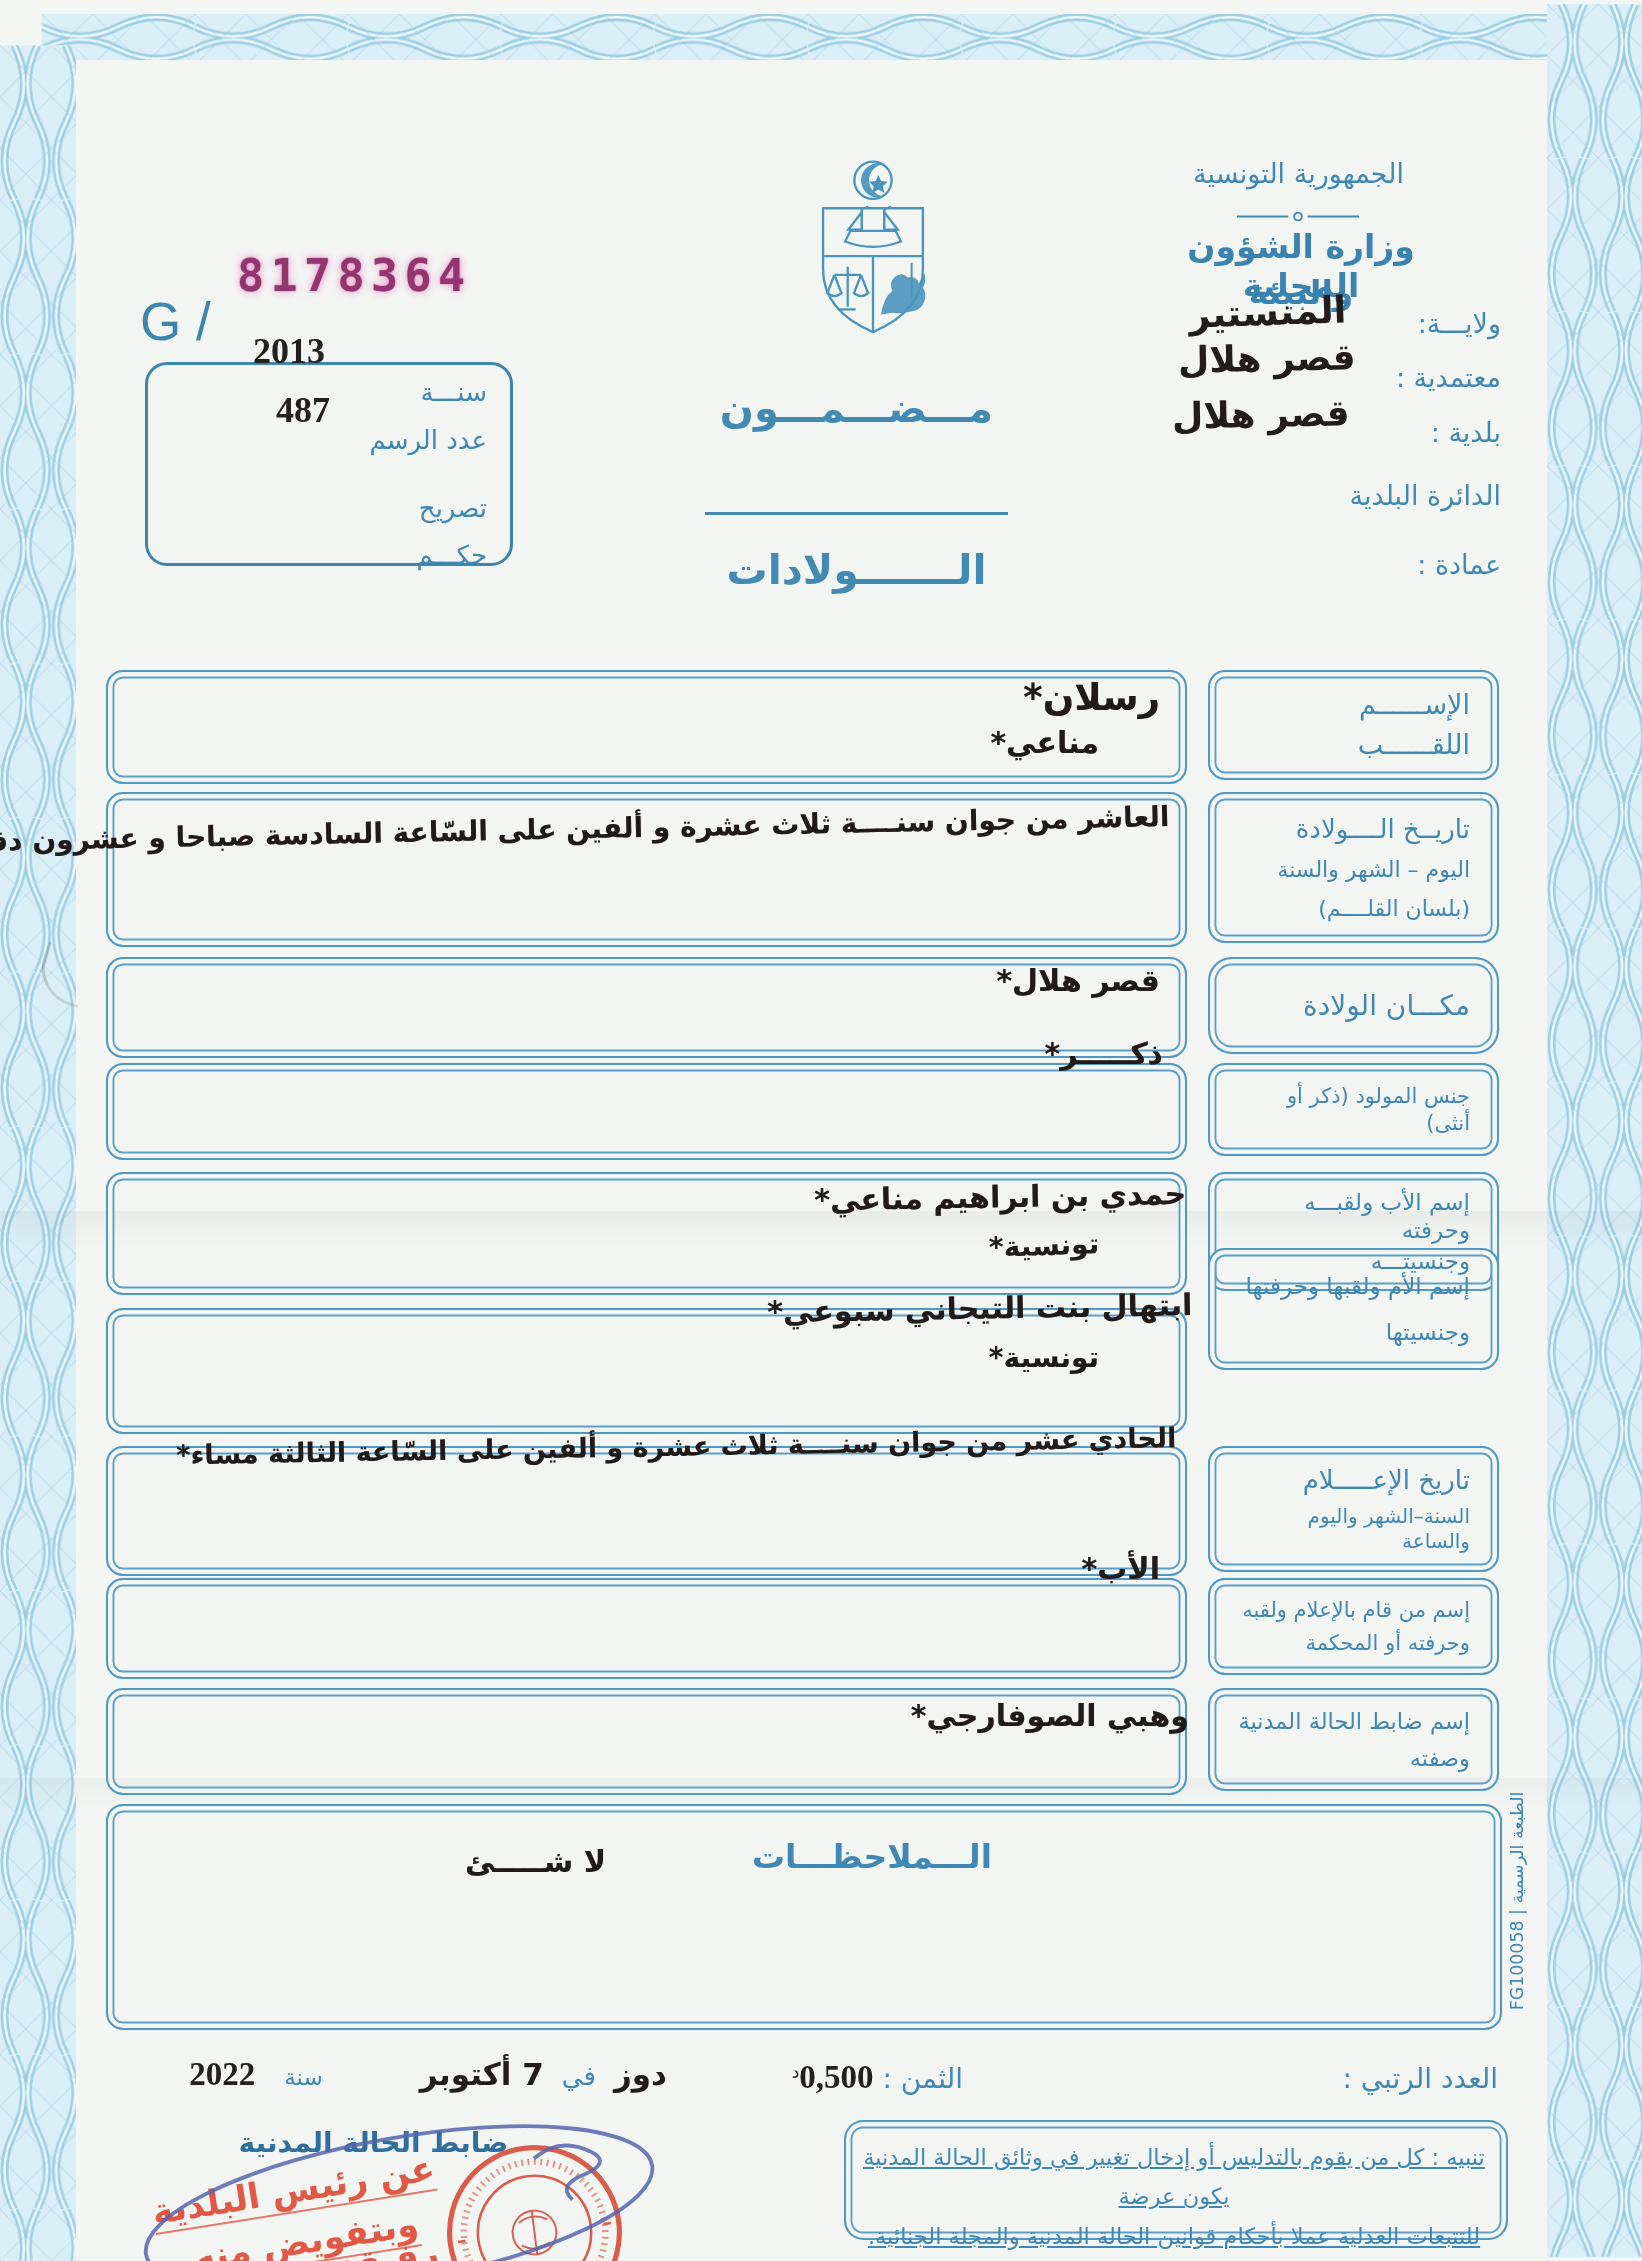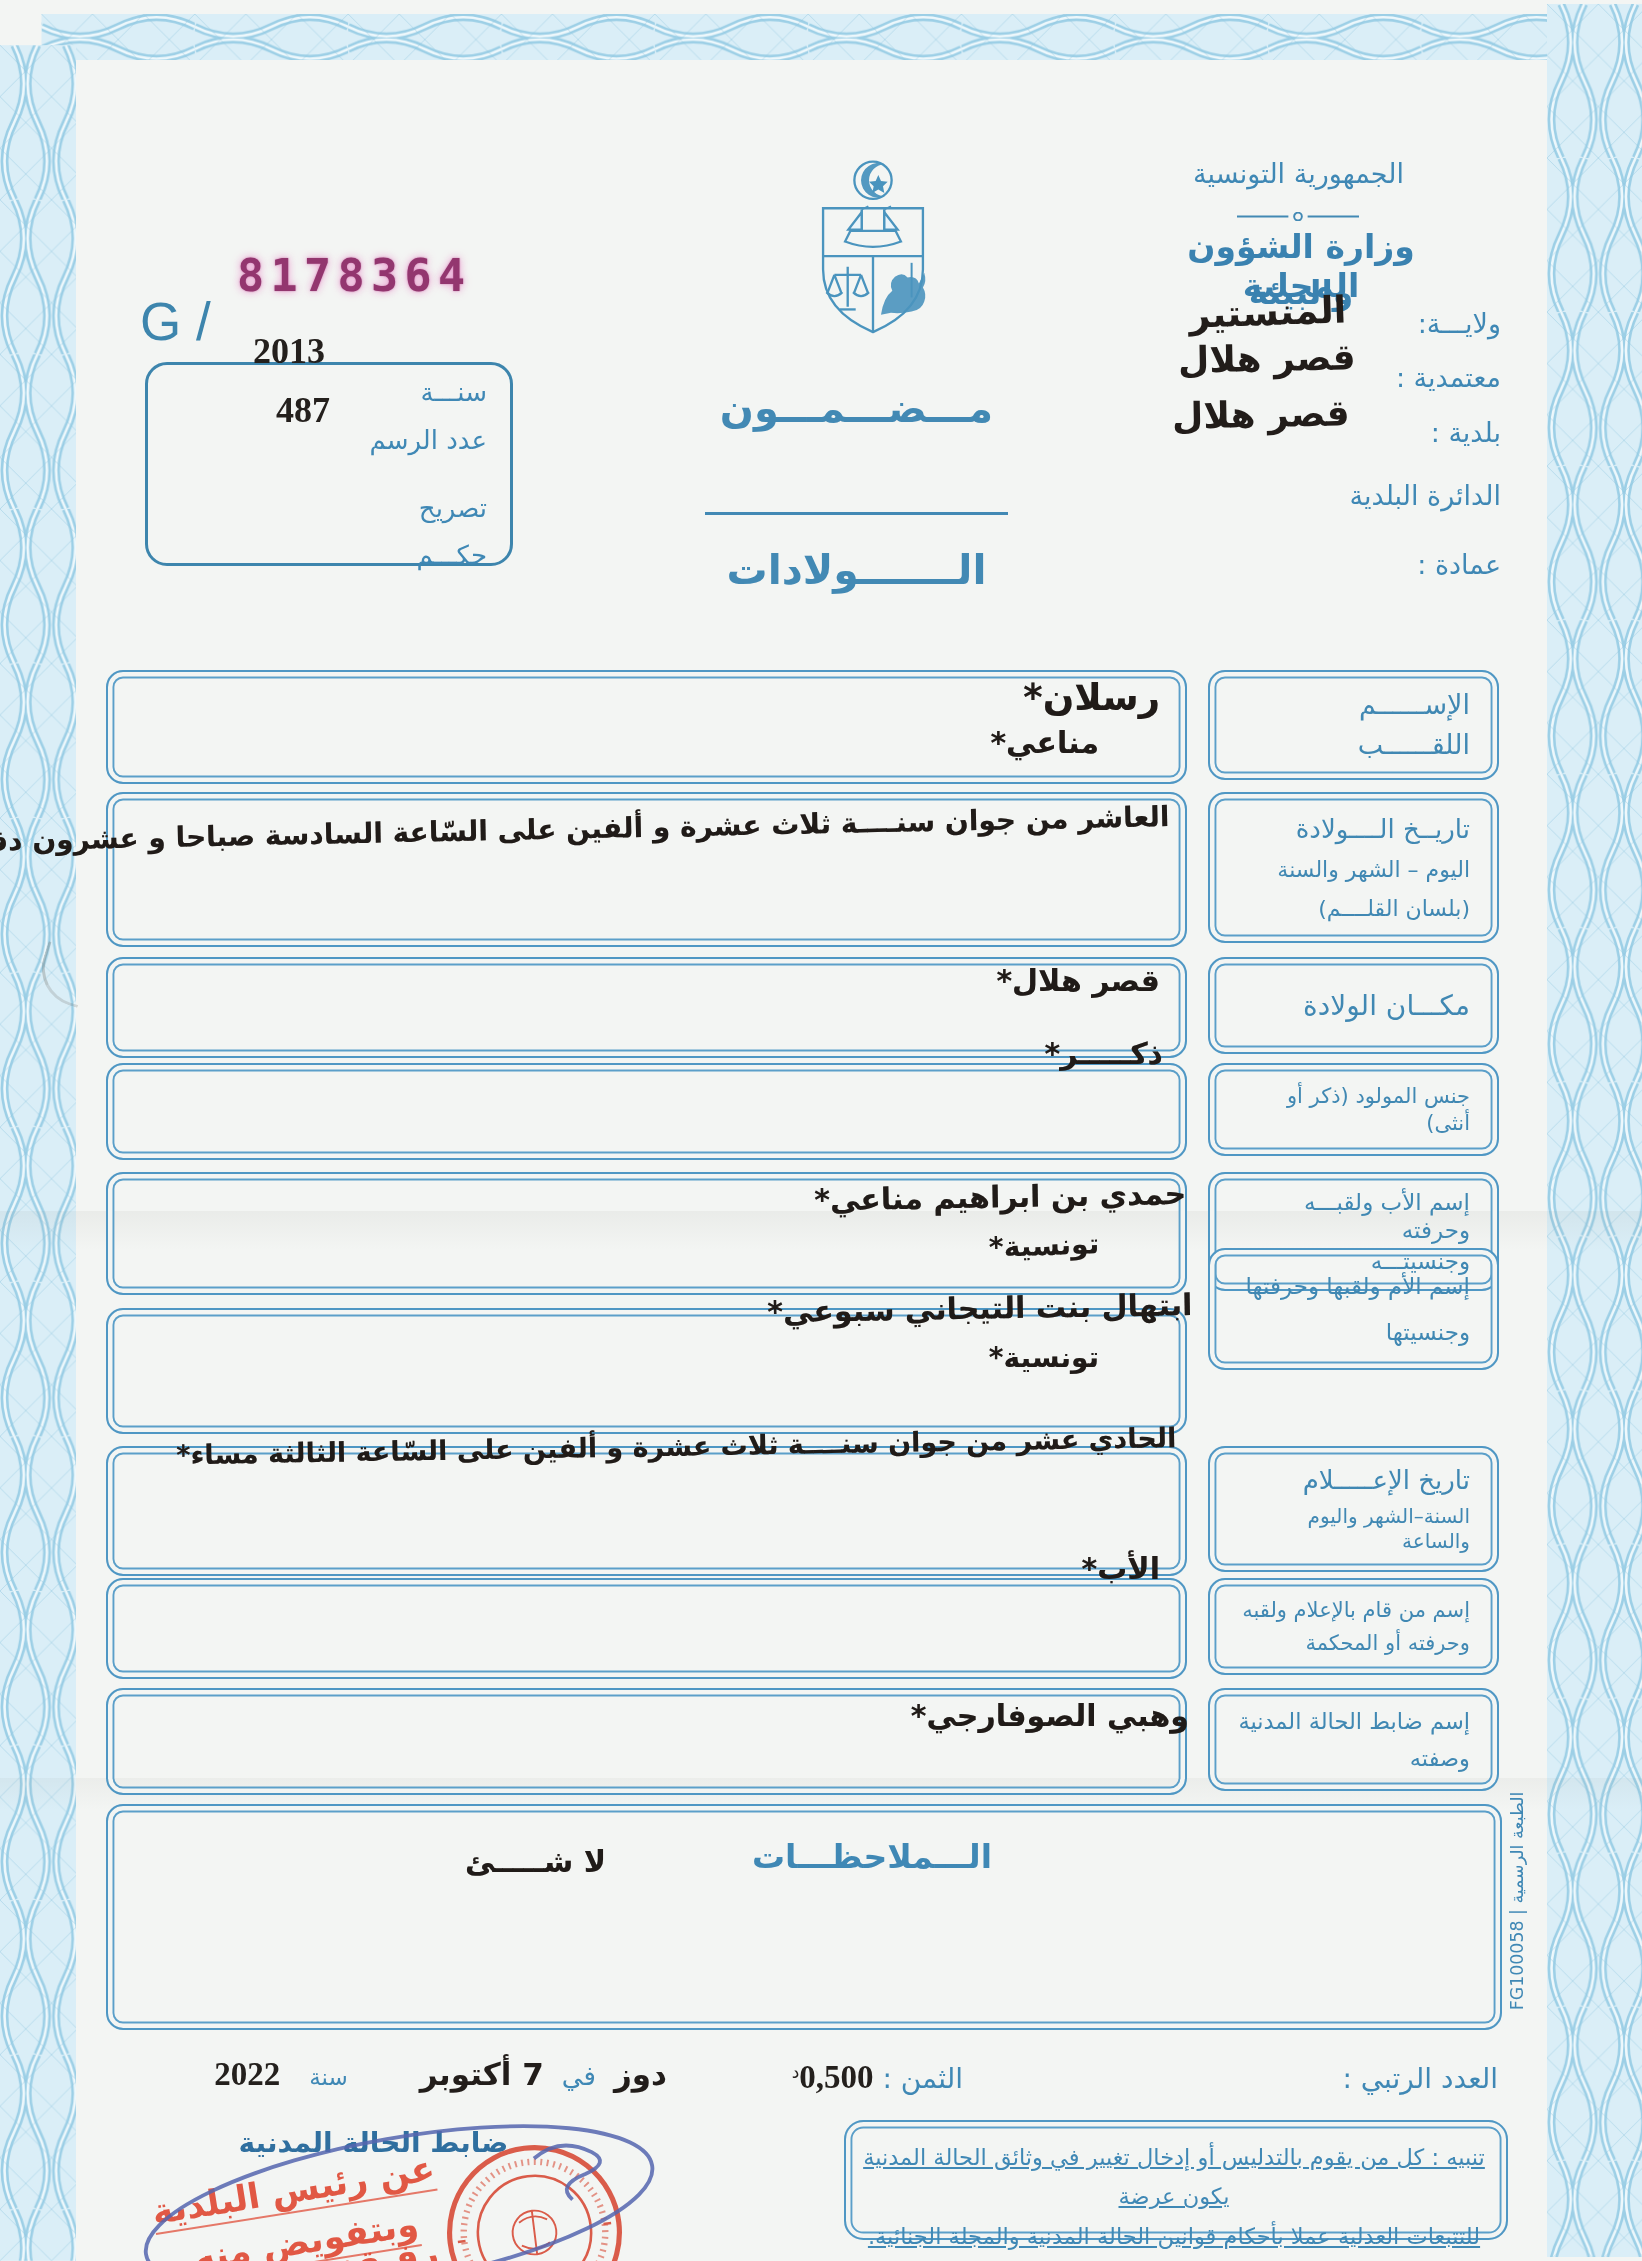--- a/index.html
+++ b/index.html
@@ -144,21 +144,21 @@
 
   <div class="dbox lbox" style="top:670px;height:110px;">
     <span class="ll" style="font-size:27px;">الإســــــم</span>
     <span class="ll" style="font-size:27px;">اللقــــــب</span>
   </div>
   <div class="dbox lbox" style="top:792px;height:151px;">
     <span class="ll" style="font-size:26px;">تاريــخ الــــولادة</span>
     <span class="ll" style="font-size:22px;">اليوم – الشهر والسنة</span>
     <span class="ll" style="font-size:22px;">(بلسان القلــــم)</span>
   </div>
-  <div class="dbox lbox" style="top:957px;height:97px;">
+  <div class="dbox lbox" style="top:957px;height:97px;border-radius:24px;">
     <span class="ll" style="font-size:28px;">مكـــان الولادة</span>
   </div>
   <div class="dbox lbox" style="top:1063px;height:93px;">
     <span class="ll" style="font-size:21px;">جنس المولود (ذكر أو أنثى)</span>
   </div>
   <div class="dbox lbox" style="top:1172px;height:119px;">
     <span class="ll" style="font-size:23px;">إسم الأب ولقبـــه وحرفته</span>
     <span class="ll" style="font-size:23px;">وجنسيتـــه</span>
   </div>
   <div class="dbox lbox" style="top:1248px;height:122px;">
@@ -200,21 +200,21 @@
   <div class="abs blue rtl" style="right:145px;top:2062px;font-size:28px;">العدد الرتبي :</div>
 
   <div class="abs rtl" style="right:680px;top:2059px;font-size:28px;">
     <span class="blue">الثمن :</span>
     <span class="num" style="font-size:33px;">0,500</span><span class="blue" style="font-size:17px;vertical-align:super;color:#24201d;">د</span>
   </div>
 
   <div class="abs rtl" style="left:126px;top:2056px;width:541px;display:flex;align-items:baseline;">
     <span class="stamp" style="font-size:31px;margin-left:18px;">دوز</span>
     <span class="blue" style="font-size:26px;margin-left:18px;">في</span>
-    <span class="stamp" style="font-size:31px;margin-left:72px;">7 أكتوبر</span>
+    <span class="stamp" style="font-size:31px;margin-left:97px;">7 أكتوبر</span>
     <span class="blue" style="font-size:23px;margin-left:29px;">سنة</span>
     <span class="num" style="font-size:33px;">2022</span>
   </div>
 
   <div class="abs bluebold rtl" style="left:238px;top:2126px;width:271px;text-align:center;font-size:28px;color:#2f6f9f;">ضابط الحالة المدنية</div>
 
   <div class="rstamp" style="left:151px;top:2170px;font-size:35px;">عن رئيس البلدية</div>
   <div class="rstamp" style="left:193px;top:2221px;font-size:35px;">وبتفويض منه</div>
   <div class="rstamp" style="left:213px;top:2250px;font-size:35px;">رفيقة بنعلس</div>
 

